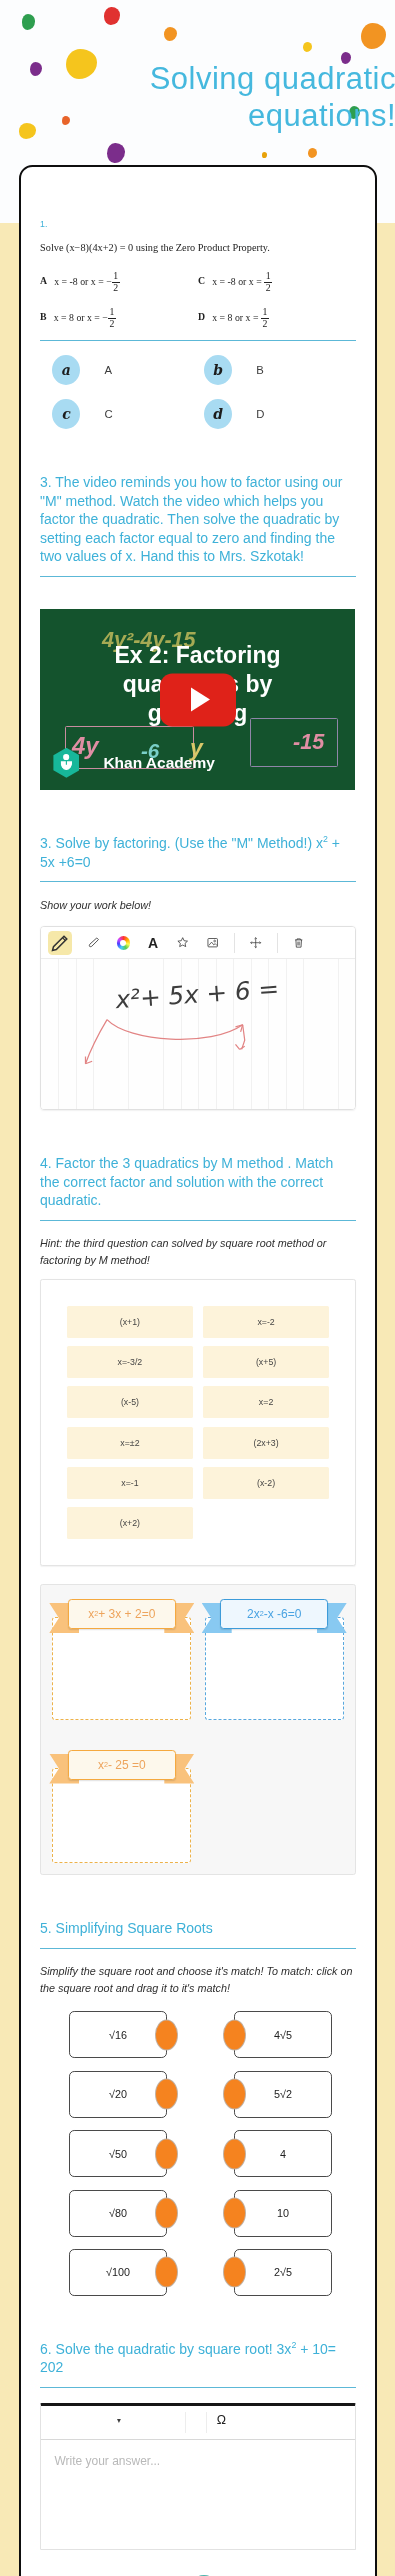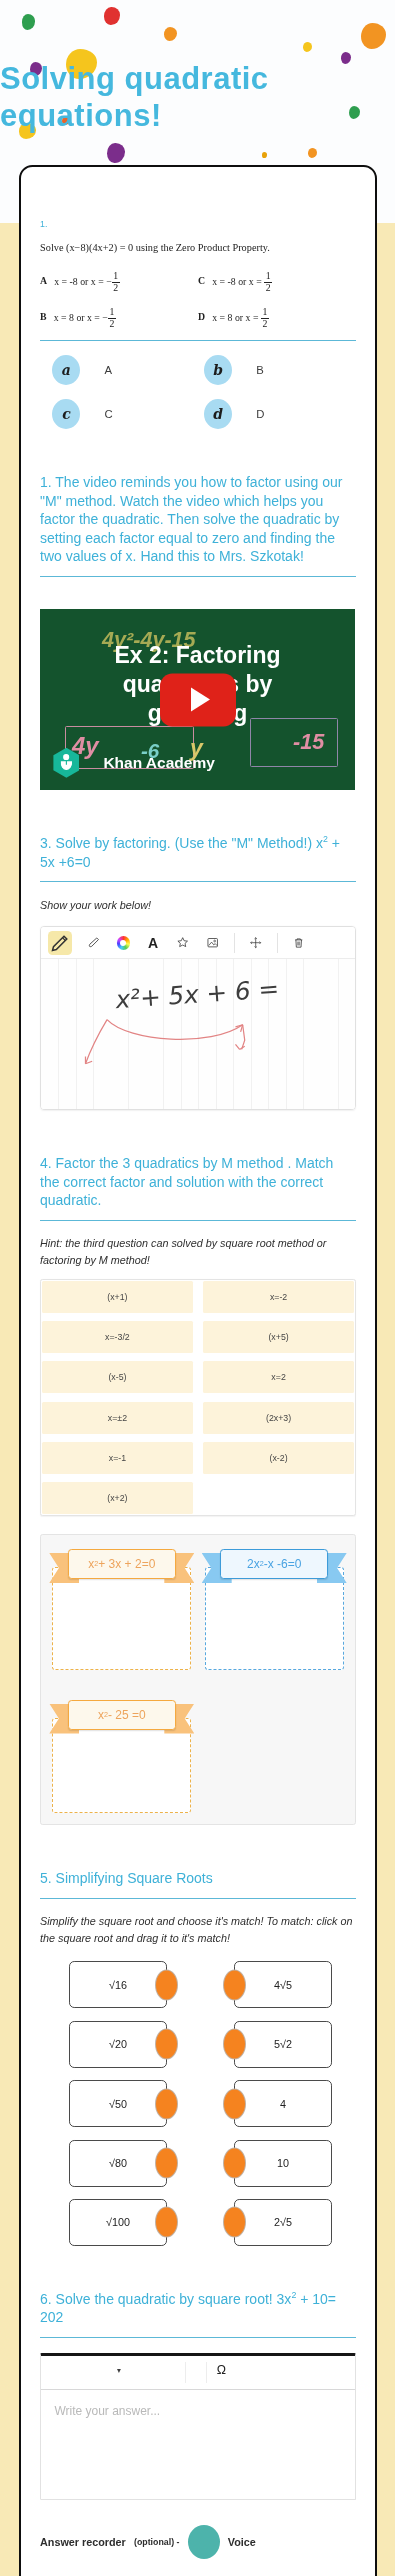--- a/index.html
+++ b/index.html
@@ -12,22 +12,22 @@
   
   .header {
     position:relative; height:223px; overflow:hidden;
     background-color:#fcfdfe;
     background-image:
       linear-gradient(#dee6ee 0.5px, transparent 0.5px),
       linear-gradient(90deg,#dee6ee 0.5px, transparent 0.5px);
     background-size:12px 12px;
   }
   .main-title {
-    position:relative; z-index:2; text-align:left; margin-top:61px;
-    font-size:31px; font-weight:700; letter-spacing:0.5px; line-height:1.18;
+    position:relative; z-index:2; text-align:right; margin-top:61px;
+    font-size:31px; font-weight:400; letter-spacing:0.5px; line-height:1.18;
     color:#45b8de;
   }
   .blob { position:absolute; border-radius:46% 54% 58% 42%/52% 44% 56% 48%; z-index:1; }
   
   .card {
     position:relative; z-index:3;
     width:358px; margin:-58px auto 20.6px;
     background:#fff; border:2.1px solid #0e0e0e; border-radius:13.4px;
     padding:52px 19px 36px;
   }
@@ -77,21 +77,21 @@
   .tool svg { width:13.4px; height:13.4px; }
   .tool-chip { width:24px; height:24px; background:#f6e8a9; border-radius:4.6px; display:flex; align-items:center; justify-content:center; }
   .colorwheel { width:13.4px; height:13.4px; border-radius:50%; background:conic-gradient(#f33,#fa0,#ff5,#5c5,#4cf,#44f,#c4f,#f33); position:relative; }
   .colorwheel::after { content:""; position:absolute; inset:3.6px; background:#fff; border-radius:50%; }
   .tsep { width:0.5px; height:19.6px; background:#e3e3e3; }
   .canvas { position:relative; height:150px;
     background-image:repeating-linear-gradient(90deg,#f1f1f1 0 0.5px,transparent 0.5px 17.5px);
     background-color:#fefefe; }
   
   .hint { font-size:10.8px; color:#2f2f2f; line-height:1.5;font-style:italic; }
-  .tilebox { border:0.5px solid #e4e4e4; border-radius:2.6px; background:#fff; padding:1px; margin-top:11.3px; box-shadow:0 0.5px 1px rgba(0,0,0,.05); }
+  .tilebox { border:0.5px solid #e4e4e4; border-radius:2.6px; background:#fff; padding:26px; margin-top:11.3px; box-shadow:0 0.5px 1px rgba(0,0,0,.05); }
   .tilegrid { display:grid; grid-template-columns:1fr 1fr; gap:8.2px 10.3px; }
   .tile { height:32px; background:#fdf3da; border-radius:1.5px; display:flex; align-items:center; justify-content:center; font-size:8.8px; color:#454545; }
   .tile-empty { background:transparent; }
   
   .bannerbox { border:0.5px solid #e4e4e4; border-radius:2.6px; background:#f7f7f7; padding:11.3px; margin-top:17.5px; }
   .zonegrid { display:grid; grid-template-columns:1fr 1fr; column-gap:13.4px; row-gap:26px; }
   .zonewrap { position:relative; margin-top:21.6px; }
   .zone { border:1px dashed #edb24a; border-radius:3.1px; background:#fff; height:103px; }
   .zone.blue { border-color:#58a8de; }
   .banner { position:absolute; top:-18.5px; left:15.5px; width:108px; height:30px; z-index:2; }
@@ -186,21 +186,21 @@
           <span class="ans-label">C</span>
         </div>
       <div class="ans-item">
           <span class="bub">d</span>
           <span class="ans-label">D</span>
         </div>
     </div>
   </div>
 
   <div class="section">
-    <div class="qtitle">1. The video reminds you how to factor using our "M" method. Watch the video which helps you factor the quadratic. Then solve the quadratic by setting each factor equal to zero and finding the two values of x. Hand this to Mrs. Szkotak!</div>
+    <div class="qtitle">3. The video reminds you how to factor using our "M" method. Watch the video which helps you factor the quadratic. Then solve the quadratic by setting each factor equal to zero and finding the two values of x. Hand this to Mrs. Szkotak!</div>
     <hr class="rule">
     <div class="video">
       <span class="scrib" style="left:62px;top:17.5px;font-size:21.6px;color:#a6aa54;">4y²-4y-15</span>
       <div class="scribbox" style="left:25px;top:117px;width:129px;height:43px;border-color:#c98ca0;"></div>
       <div class="scribbox" style="left:210px;top:109px;width:88px;height:49px;border-color:#8f86a8;"></div>
       <span class="scrib" style="left:32px;top:123px;font-size:24px;color:#e08ea4;">4y</span>
       <span class="scrib" style="left:101px;top:130px;font-size:20.6px;color:#79cfc8;">-6</span>
       <span class="scrib" style="left:150px;top:126px;font-size:23px;color:#d9c86a;">y</span>
       <span class="scrib" style="left:253px;top:120px;font-size:21.6px;color:#e08ea4;">-15</span>
       <div class="vtitle">

